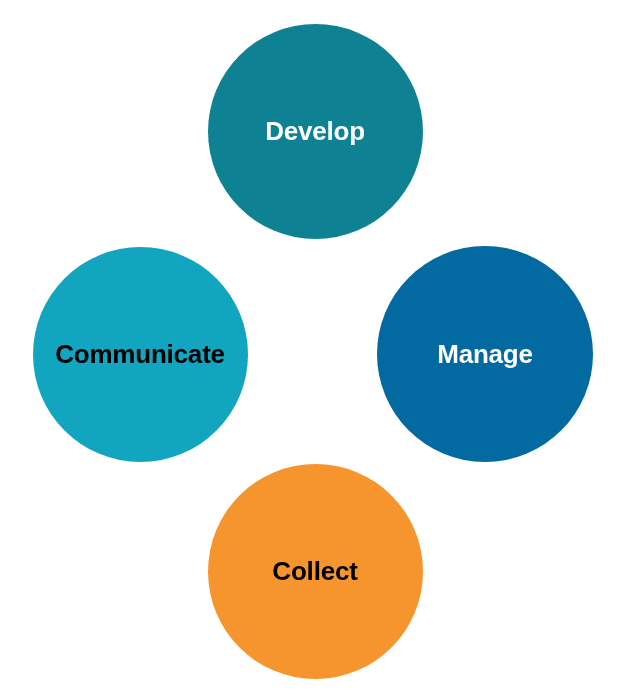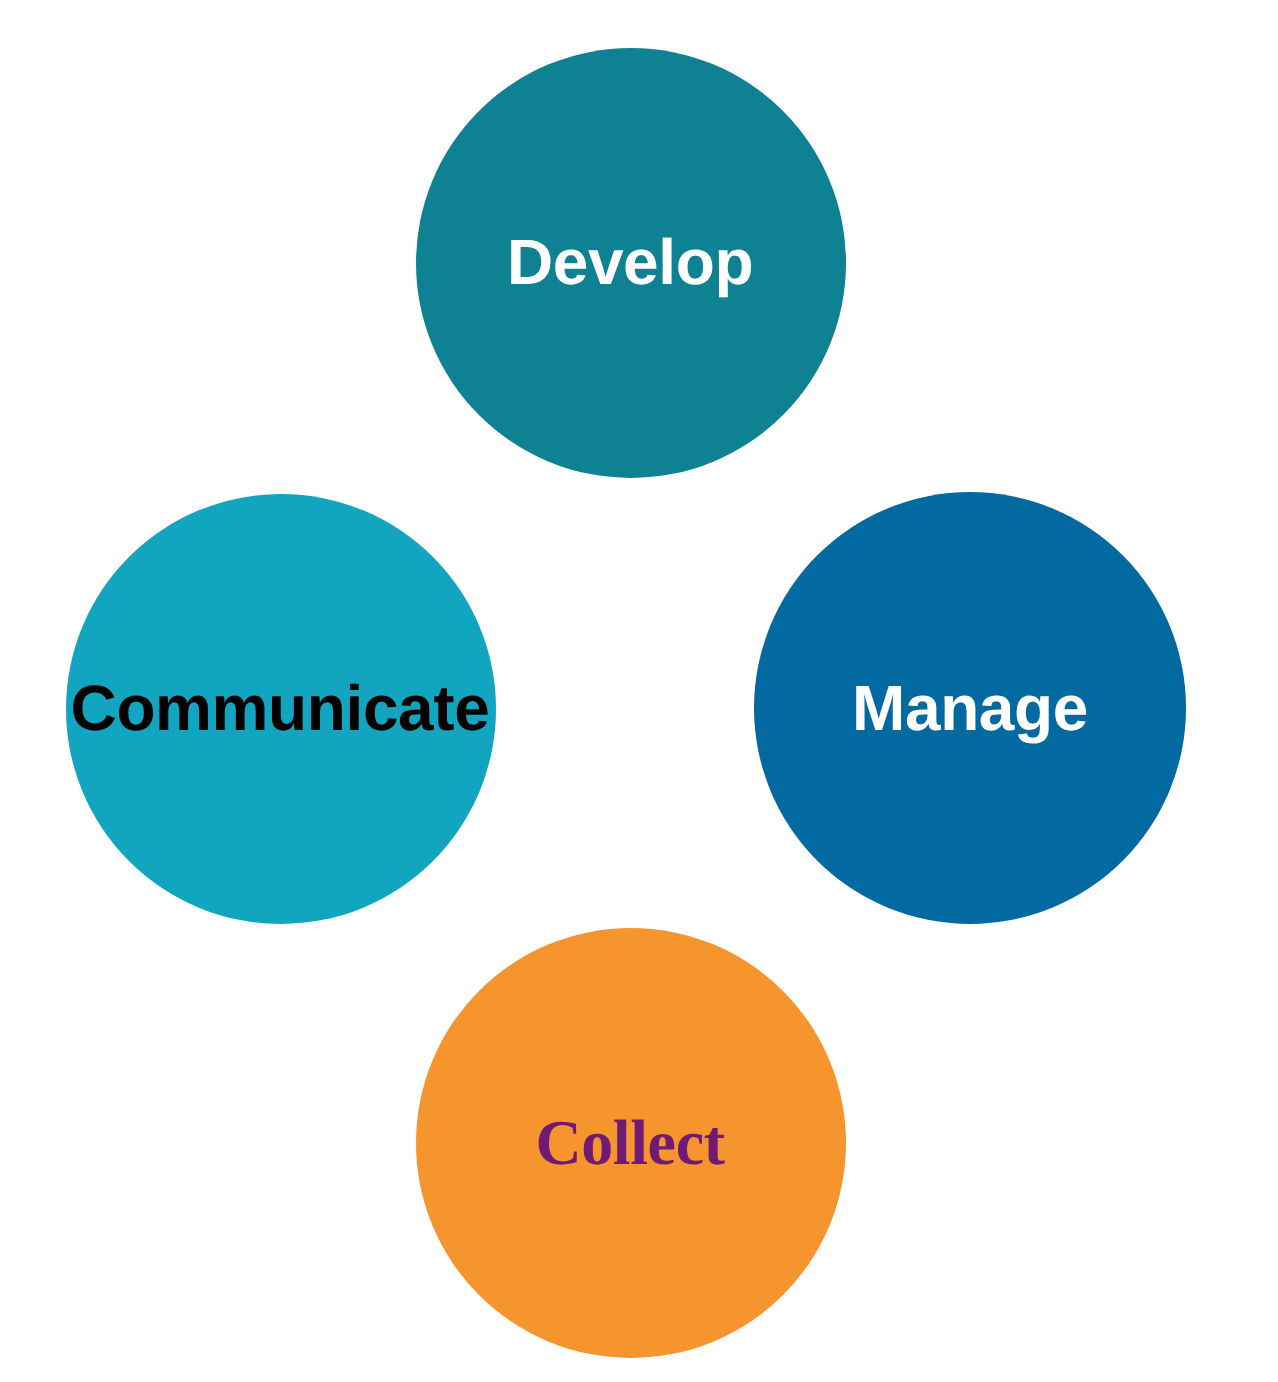--- a/index.html
+++ b/index.html
@@ -27,21 +27,21 @@
     align-items: center;
     justify-content: center;
     box-sizing: border-box;
     -webkit-user-select: none;
     user-select: none;
   }
   .node-label {
     color: #ffffff;
     font-family: "Liberation Sans", sans-serif;
     font-weight: bold;
-    font-size: 32px;
+    font-size: 26px;
     line-height: 1;
     letter-spacing: -0.2px;
     text-align: center;
     white-space: nowrap;
   }
 
   
   #node-develop {
     left: 207px;
     top: 24px;
@@ -82,16 +82,16 @@
 
   <div class="node" id="node-communicate" style="left: 32.5px; top: 246.5px; width: 215px; height: 215px; background: rgb(18, 165, 192);">
     <span class="node-label" style="color: #000000;">Communicate</span>
   </div>
 
   <div class="node" id="node-manage" style="left: 377px; top: 246px; width: 216px; height: 216px; background: #0369a1;">
     <span class="node-label" style="color: rgb(255, 255, 255);">Manage</span>
   </div>
 
   <div class="node" id="node-collect" style="left: 207.5px; top: 463.5px; width: 215px; height: 215px; background: rgb(246, 149, 46);">
-    <span class="node-label" style="color: #701a75; font-family: Liberation Serif, serif;">Collect</span>
+    <span class="node-label" style="color: #000000;">Collect</span>
   </div>
 
 </div>
 
 </body></html>

